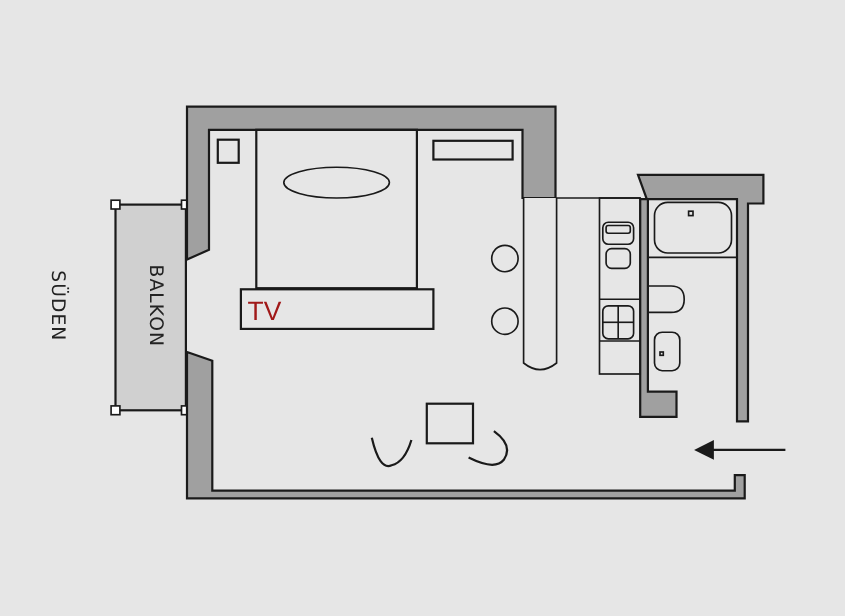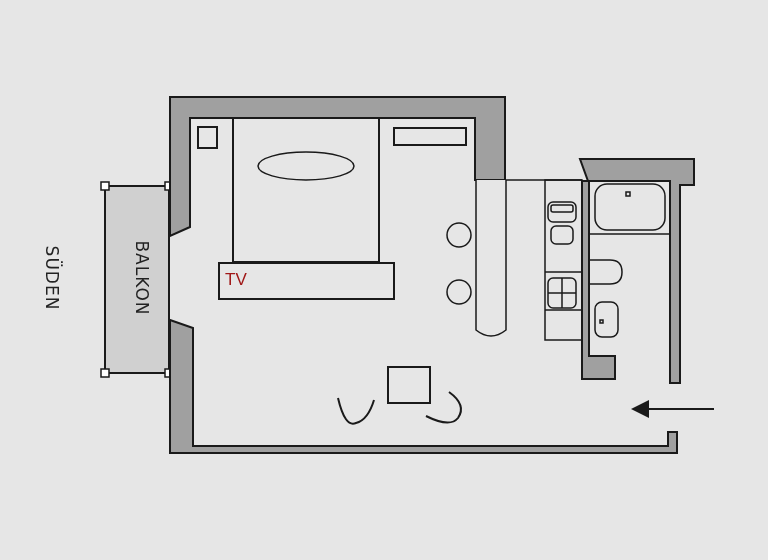--- a/index.html
+++ b/index.html
@@ -1,20 +1,20 @@
 <!DOCTYPE html>
 <html><head>
 <meta charset="utf-8">
 <style>
   html, body { margin:0; padding:0; }
   body { width:768px; height:560px; background:#e6e6e6; overflow:hidden; position:relative; font-family:"Liberation Sans", sans-serif; }
   svg { position:absolute; left:0; top:0; }
   .lbl { position:absolute; font-family:"DejaVu Sans", sans-serif; color:#222; font-size:17px; letter-spacing:1px; white-space:nowrap; }
   .rot90 { transform:rotate(90deg); transform-origin:center center; }
-  .tv { position:absolute; font-family:"Liberation Sans", sans-serif; font-size:17px; }
+  .tv { position:absolute; font-family:"Liberation Sans", sans-serif; font-size:24px; }
 </style>
 </head>
 <body>
 
 <svg width="768" height="560" viewBox="0 0 768 560">
 
   <g>
     <rect x="105" y="186" width="64" height="187" fill="#d0d0d0" stroke="#1a1a1a" stroke-width="2"></rect>
     <rect x="101" y="182" width="8" height="8" fill="#fff" stroke="#1a1a1a" stroke-width="1.5"></rect>
     <rect x="165" y="182" width="8" height="8" fill="#fff" stroke="#1a1a1a" stroke-width="1.5"></rect>

